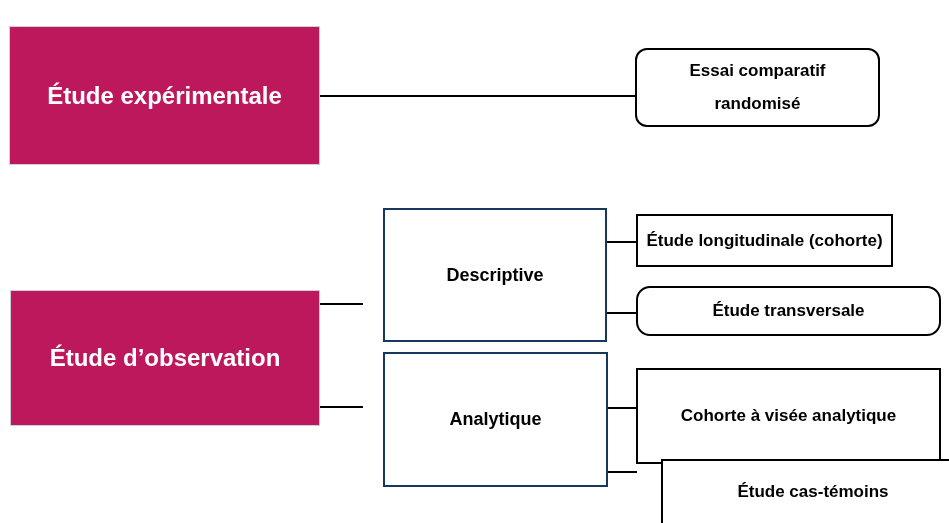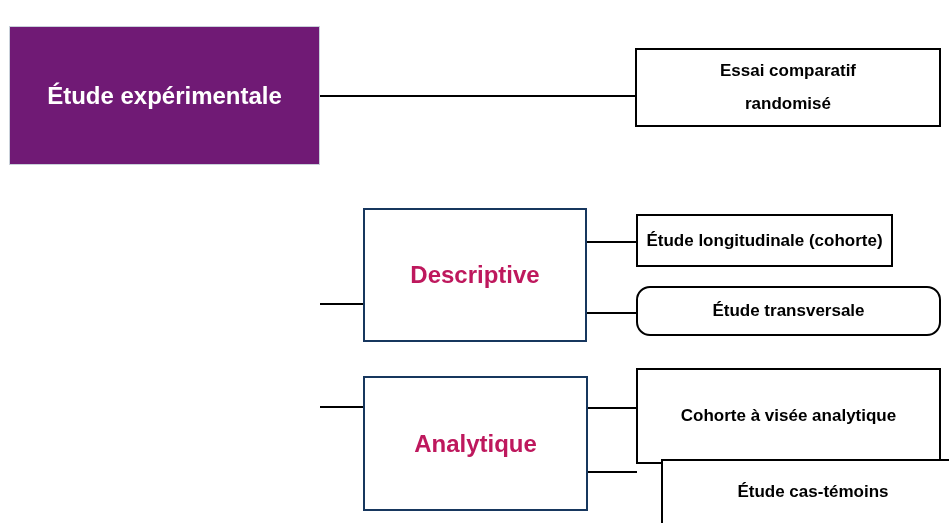--- a/index.html
+++ b/index.html
@@ -16,30 +16,31 @@
   .node {
     position: absolute;
     display: flex;
     flex-direction: column;
     align-items: center;
     justify-content: center;
     text-align: center;
     font-weight: bold;
   }
   .root-box {
-    background: #701a75;
+    background: #be185d;
     color: #ffffff;
     font-size: 24px;
     border: 1px solid #c9d1da;
   }
   .cat-box {
     background: #ffffff;
-    color: #be185d;
-    font-size: 24px;
+    color: #000000;
+    font-size: 18px;
     border: 2.5px solid #17375e;
+    margin-left: 20px;
   }
   .leaf-box {
     background: #ffffff;
     color: #000000;
     font-size: 17px;
     border: 2.5px solid #000000;
   }
   .leaf-box .txt-line { line-height: 22px; }
   .two-line { justify-content: center; }
   .two-line .txt-line + .txt-line { margin-top: 11px; }
@@ -59,30 +60,33 @@
   <div class="connector" style="left:320px; top:406px; width:43px;"></div>
   <div class="connector" style="left:587px; top:241px; width:49px;"></div>
   <div class="connector" style="left:587px; top:312px; width:49px;"></div>
   <div class="connector" style="left:587px; top:407px; width:49px;"></div>
   <div class="connector" style="left:587px; top:471px; width:50px;"></div>
 
   <div class="node root-box" style="left:9px; top:26px; width:311px; height:139px;">
     <span class="txt-line">Étude expérimentale</span>
   </div>
 
+  <div class="node root-box" style="left:10px; top:290px; width:310px; height:136px;">
+    <span class="txt-line">Étude d’observation</span>
+  </div>
 
   <div class="node cat-box" style="left:363px; top:208px; width:224px; height:134px;">
     <span class="txt-line">Descriptive</span>
   </div>
 
-  <div class="node cat-box" style="left:363px; top:376px; width:225px; height:135px;">
+  <div class="node cat-box" style="left:363px; top:352px; width:225px; height:135px;">
     <span class="txt-line">Analytique</span>
   </div>
 
-  <div class="node leaf-box two-line" style="left:635px; top:48px; width:306px; height:79px;">
+  <div class="node leaf-box two-line" style="left:635px; top:48px; width:245px; height:79px;border-radius:12px;">
     <span class="txt-line">Essai comparatif</span>
     <span class="txt-line">randomisé</span>
   </div>
 
   <div class="node leaf-box" style="left:636px; top:214px; width:257px; height:53px;">
     <span class="txt-line">Étude longitudinale (cohorte)</span>
   </div>
 
   <div class="node leaf-box" style="left:636px; top:286px; width:305px; height:50px;border-radius:14px;">
     <span class="txt-line">Étude transversale</span>

